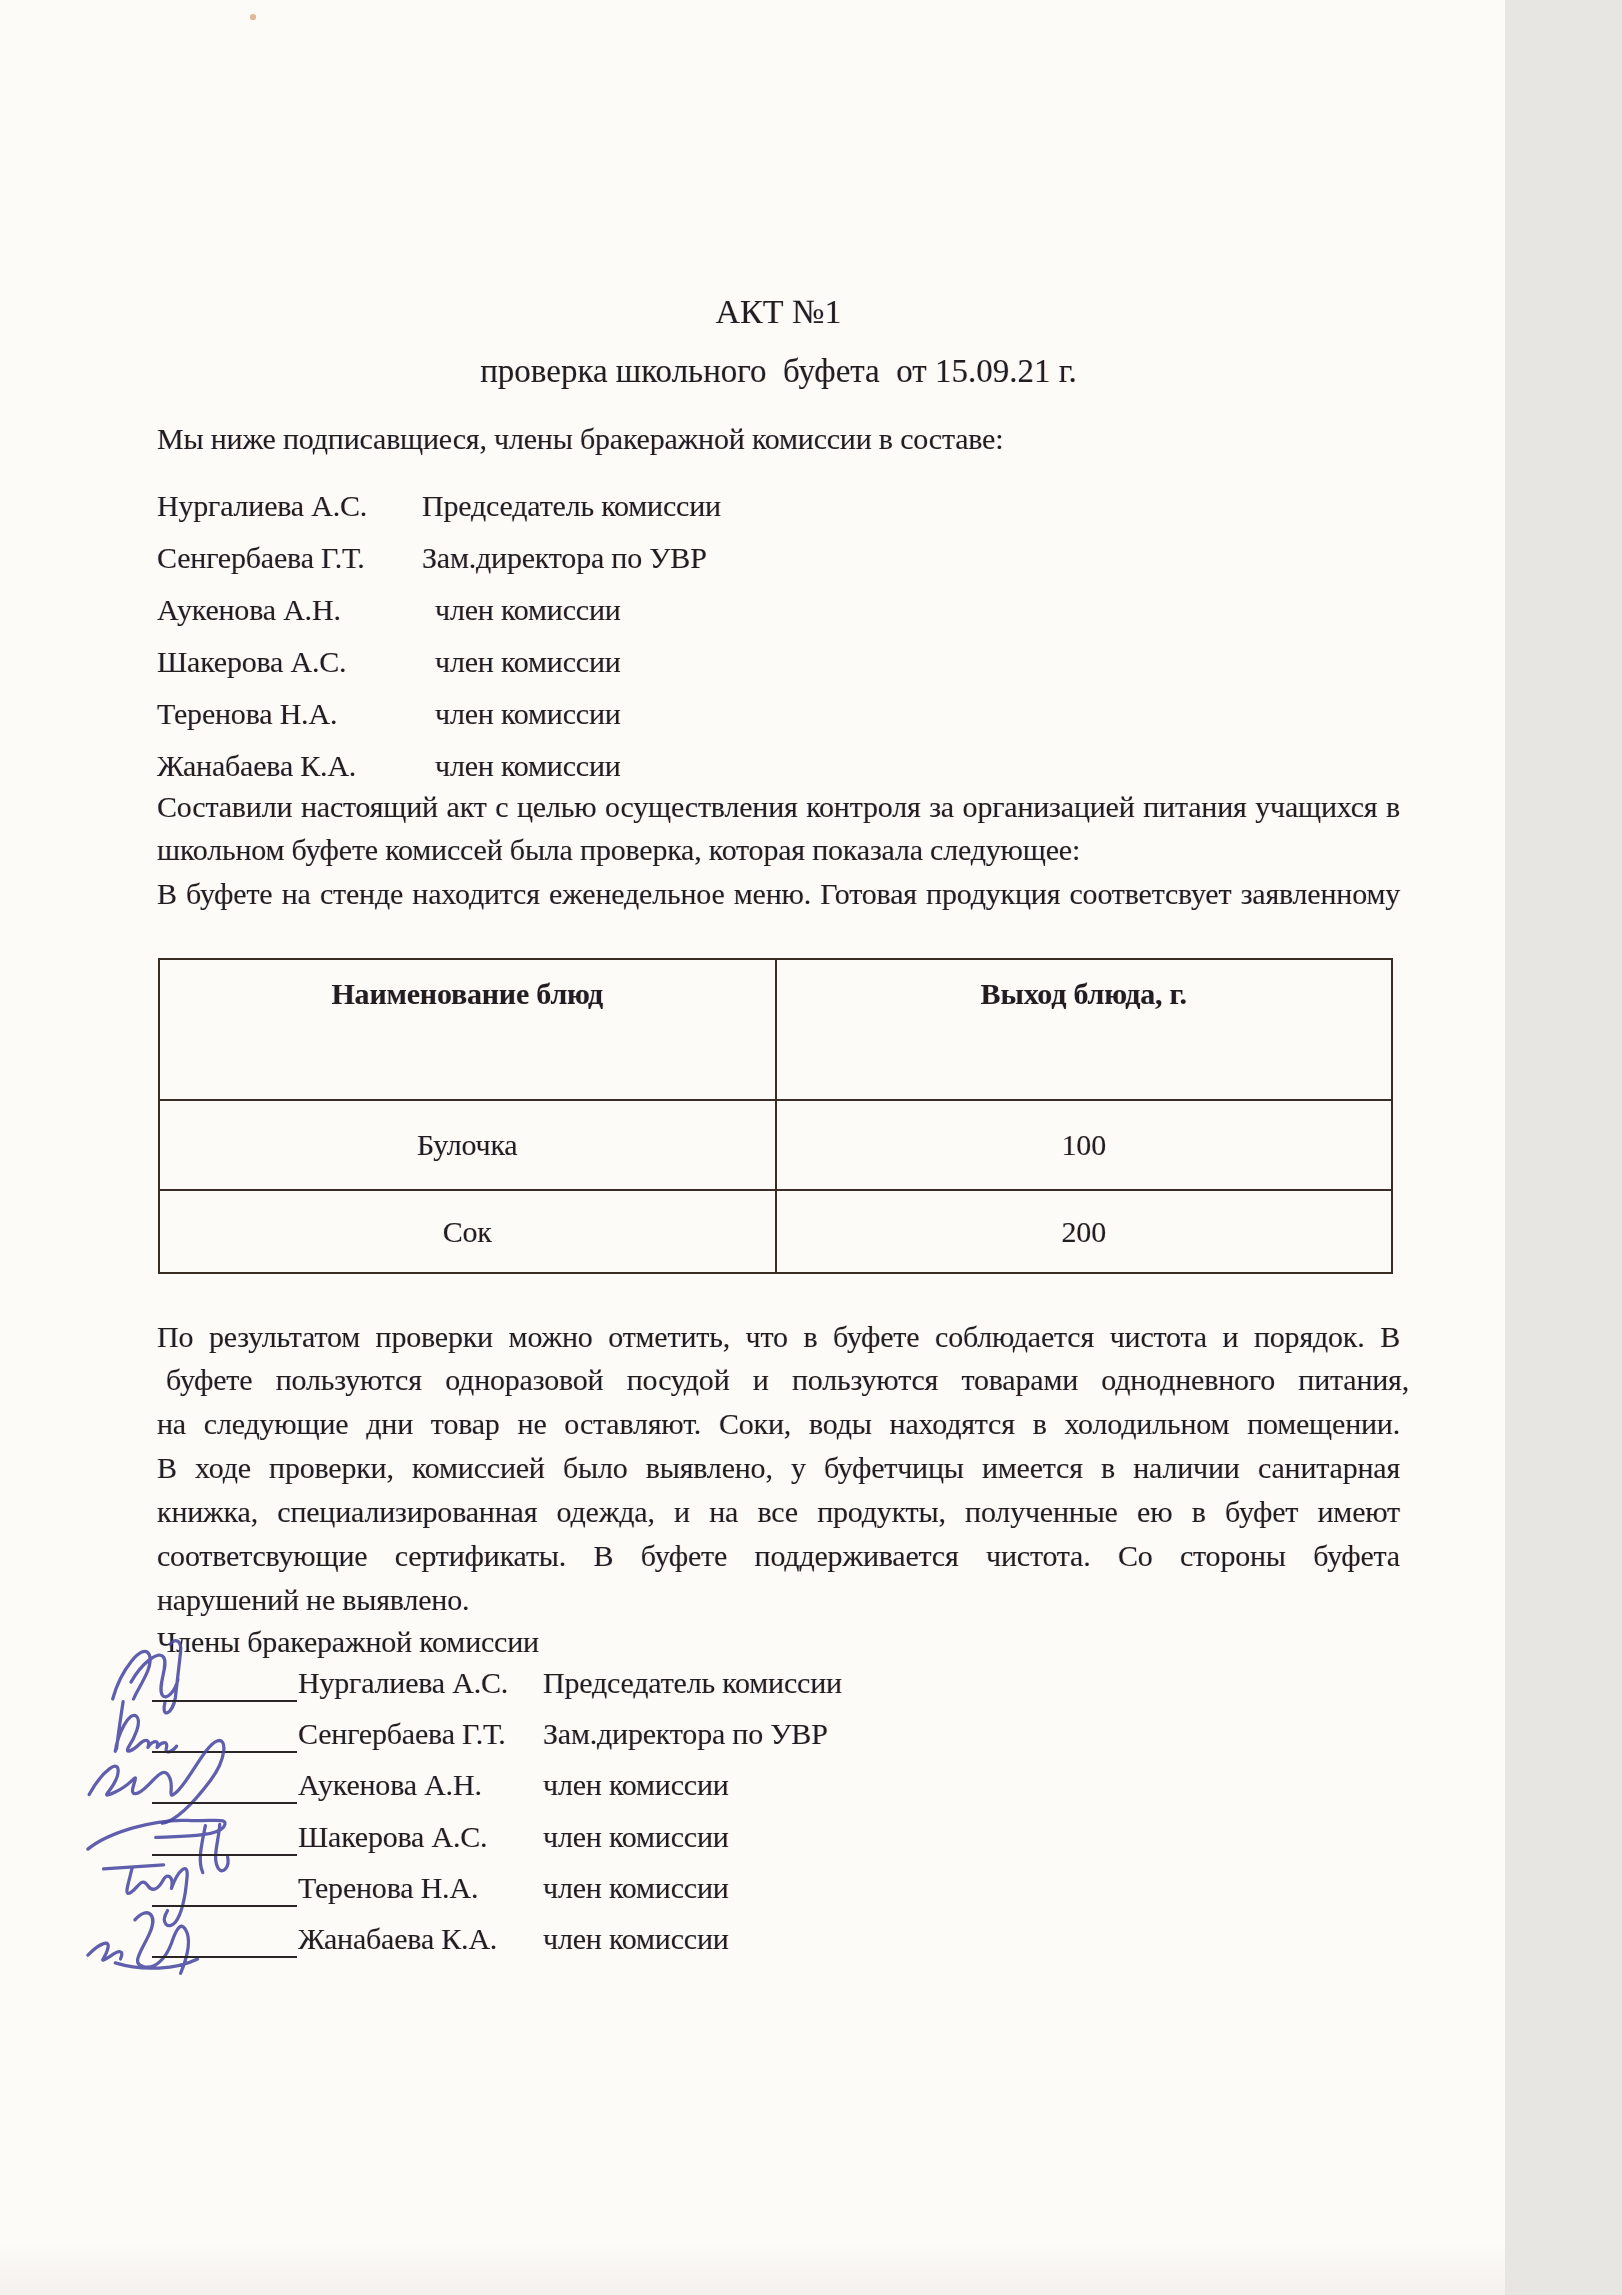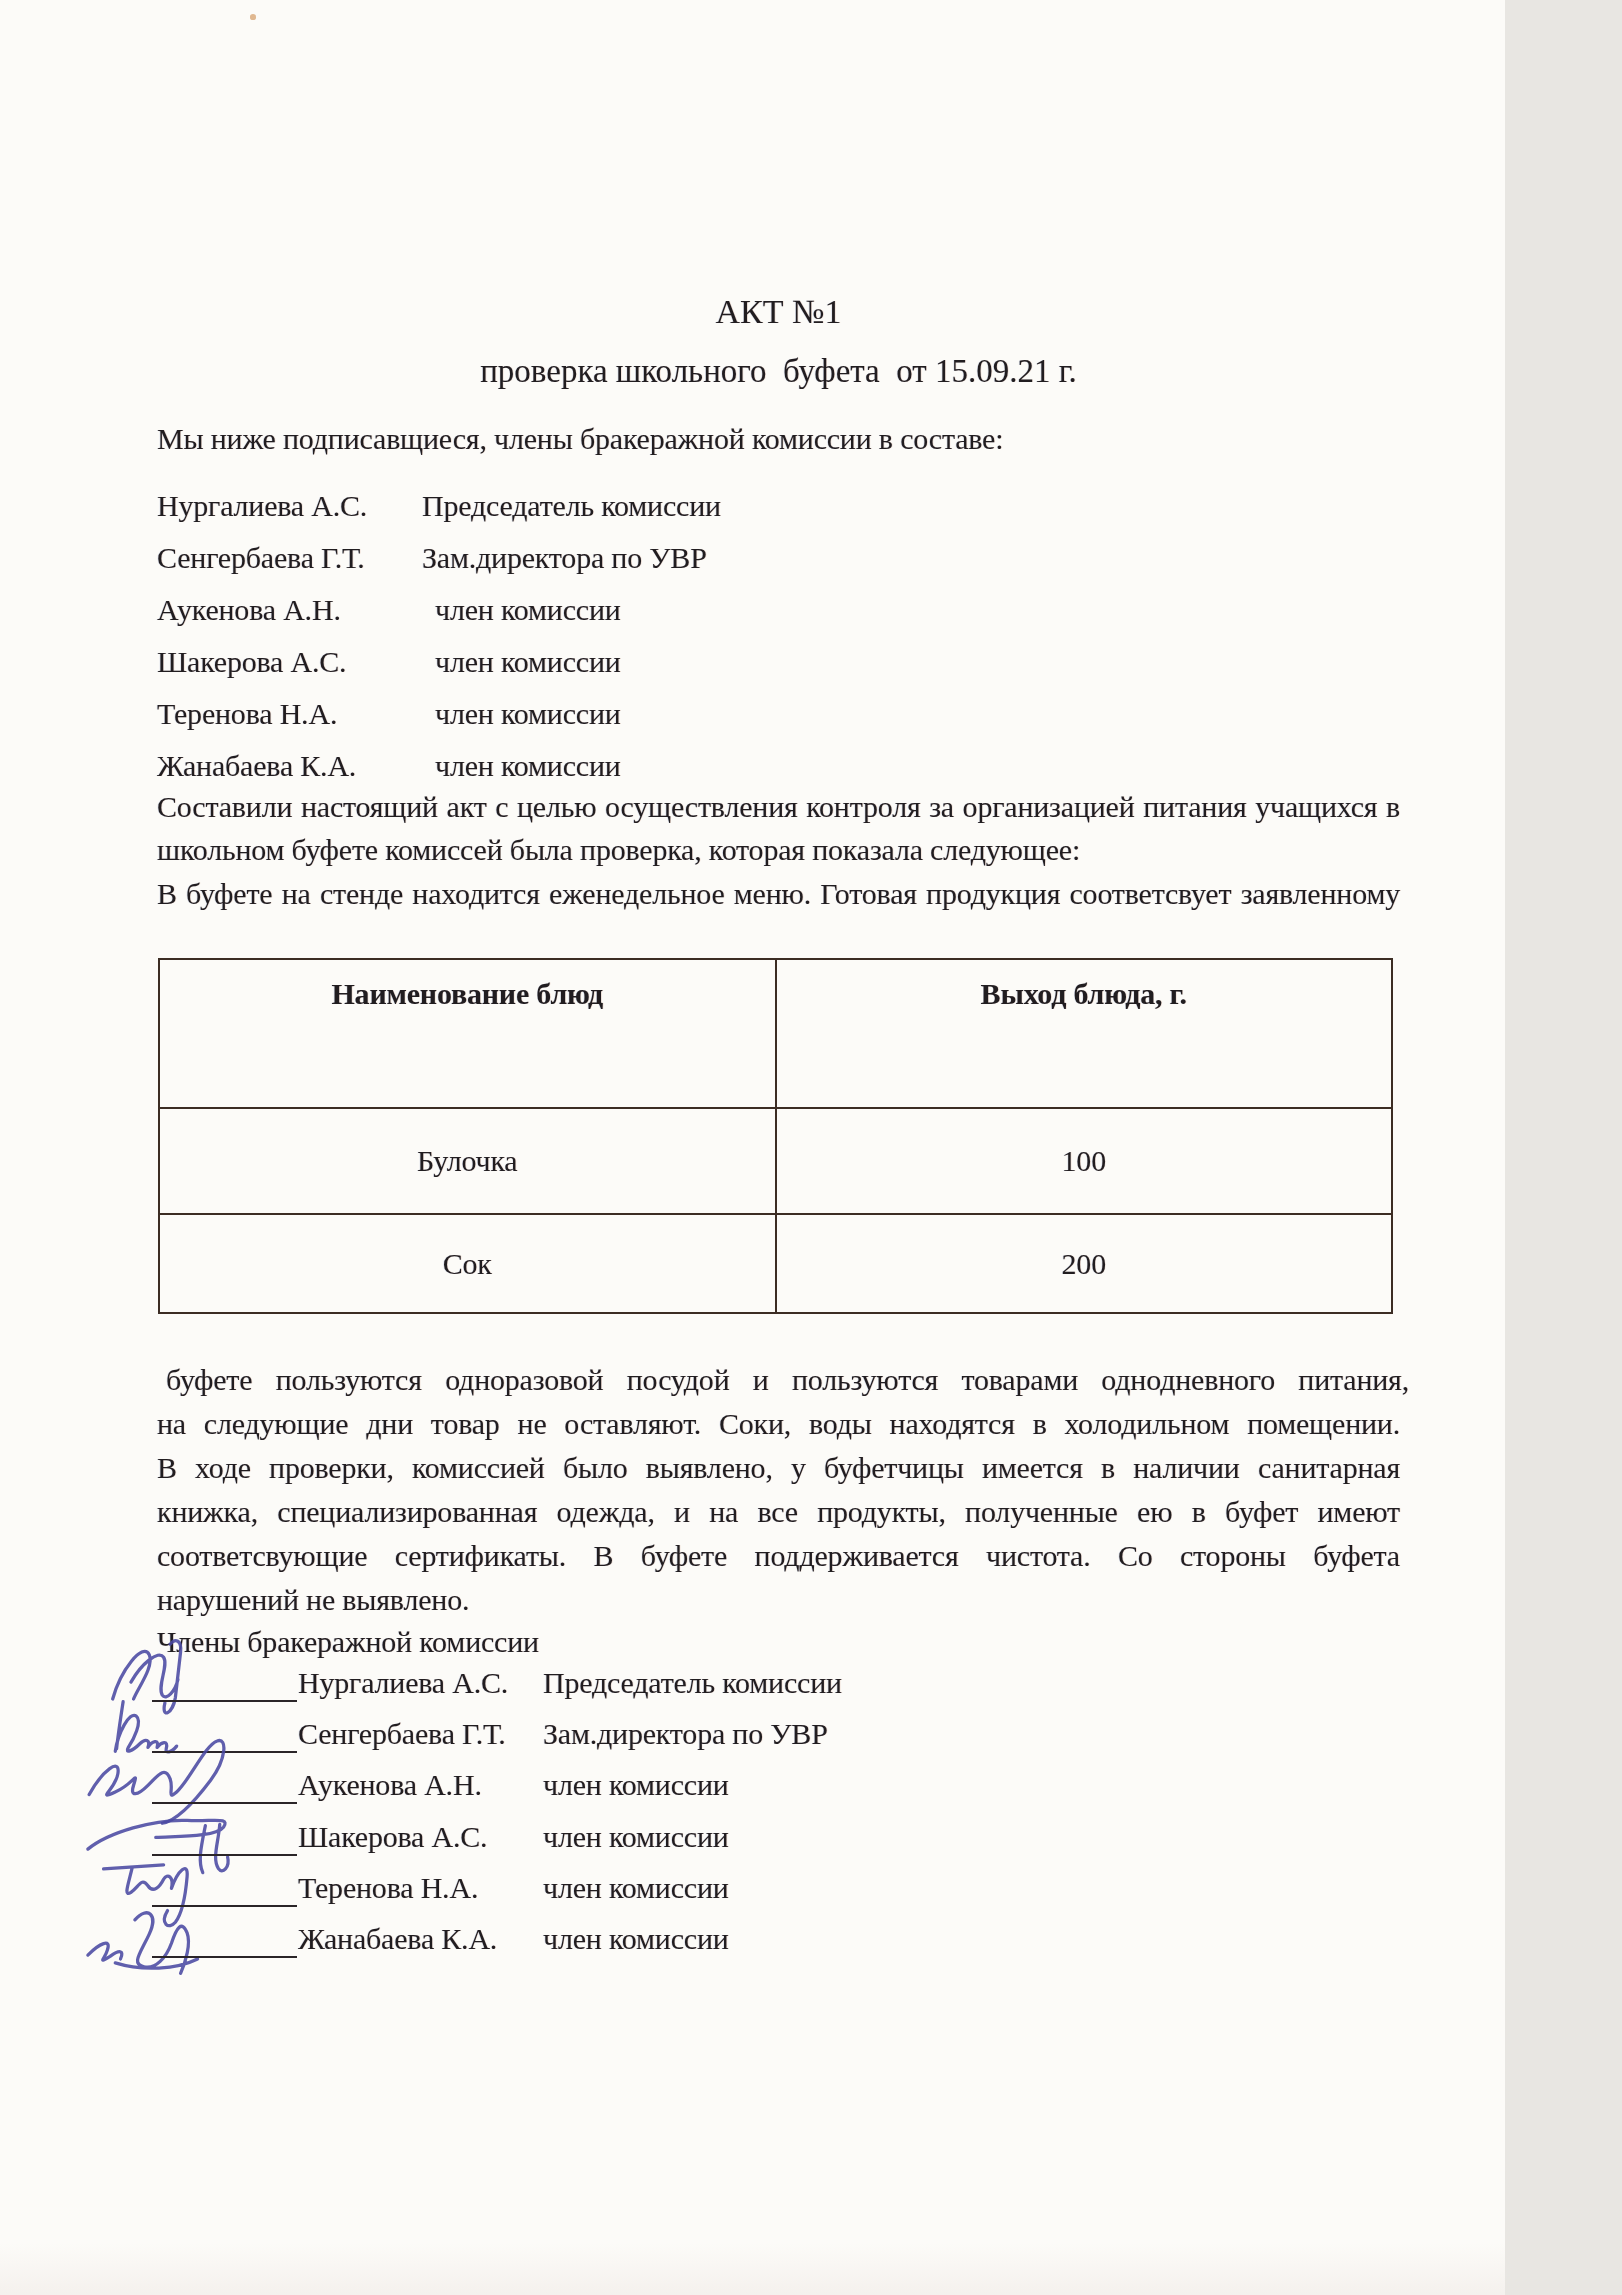--- a/index.html
+++ b/index.html
@@ -35,21 +35,21 @@
     border-collapse: collapse;
     table-layout: fixed;
     width: 1235px;
     background: transparent;
   }
   .acttable td {
     border: 2px solid #3c2d24;
     text-align: center;
     font-size: 30px;
     letter-spacing: -0.2px;
-    padding: 8px;
+    padding: 0;
   }
   .acttable .hdr td {
     height: 122px;
     vertical-align: top;
     padding-top: 17px;
     font-weight: bold;
   }
   .acttable .r1 td { height: 88px; vertical-align: middle; }
   .acttable .r2 td { height: 81px; vertical-align: middle; }
   .sig-underline {
@@ -150,20 +150,21 @@
         <td>Булочка</td>
         <td>100</td>
       </tr>
       <tr class="r2">
         <td>Сок</td>
         <td>200</td>
       </tr>
     </tbody>
   </table>
 
+  <div class="abs para just" style="left:157px; top:1317px;">По результатом проверки можно отметить, что в буфете соблюдается чистота и порядок. В</div>
   <div class="abs para just" style="left:166px; top:1360px;">буфете пользуются одноразовой посудой и  пользуются товарами однодневного питания,</div>
   <div class="abs para just" style="left:157px; top:1404px;">на следующие дни товар не оставляют. Соки, воды находятся в холодильном помещении.</div>
   <div class="abs para just" style="left:157px; top:1492px;">книжка, специализированная одежда, и на все продукты, полученные ею в буфет имеют</div>
   <div class="abs para just" style="left:157px; top:1448px;">В ходе проверки, комиссией было выявлено, у буфетчицы имеется в наличии санитарная</div>
   <div class="abs para just" style="left:157px; top:1536px;">соответсвующие сертификаты. В буфете поддерживается чистота. Со стороны буфета</div>
   <div class="abs para" style="left:157px; top:1580px;">нарушений не выявлено.</div>
 
   <div class="abs line" style="left:157px; top:1622px;">Члены бракеражной комиссии</div>
 
   <div class="abs sig-row" style="top:1663px;">

